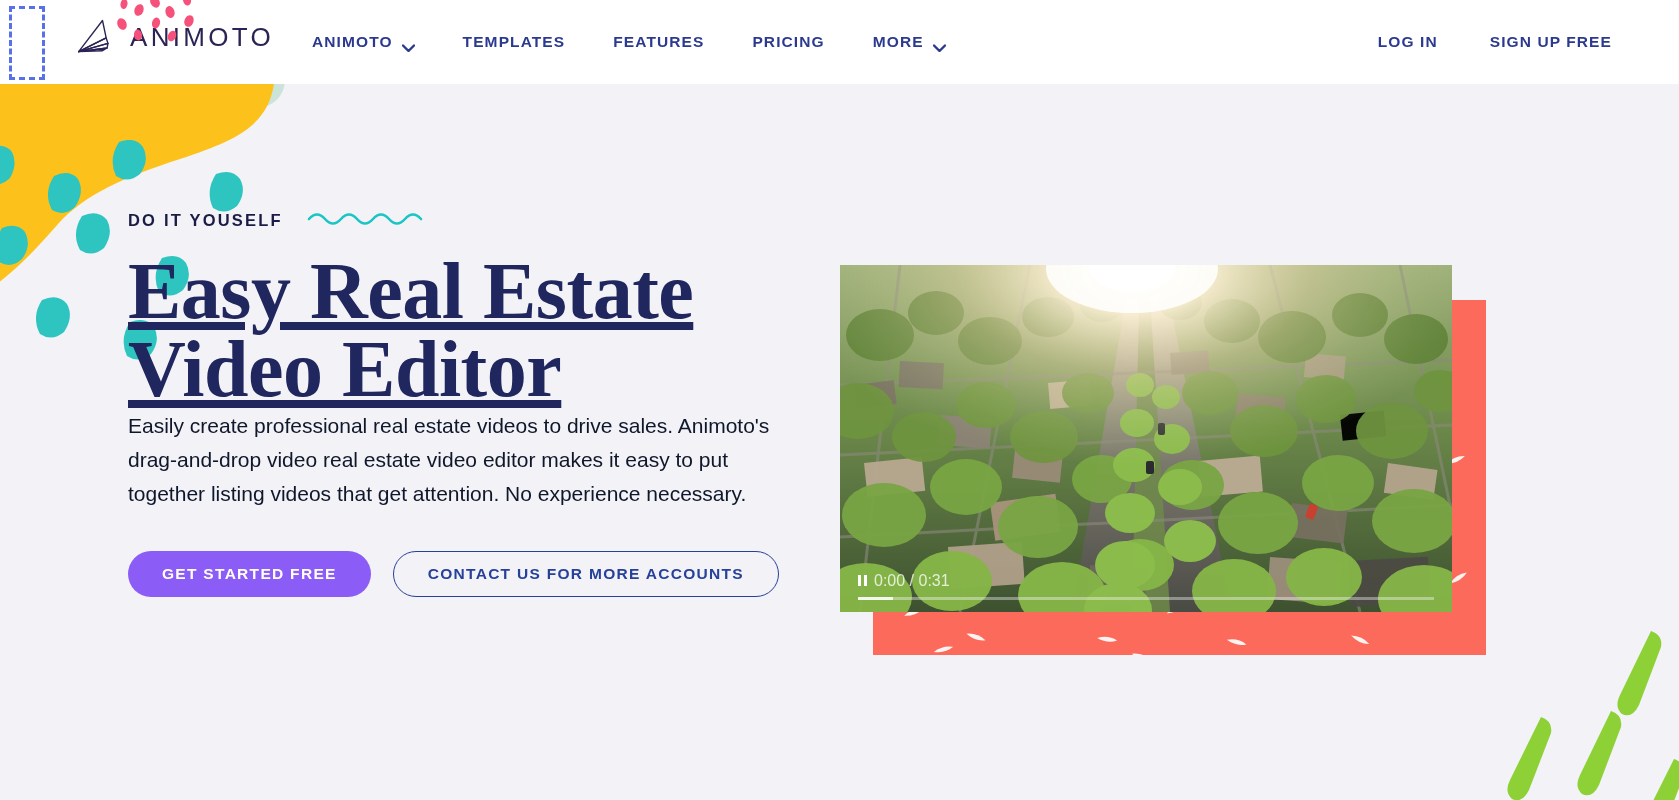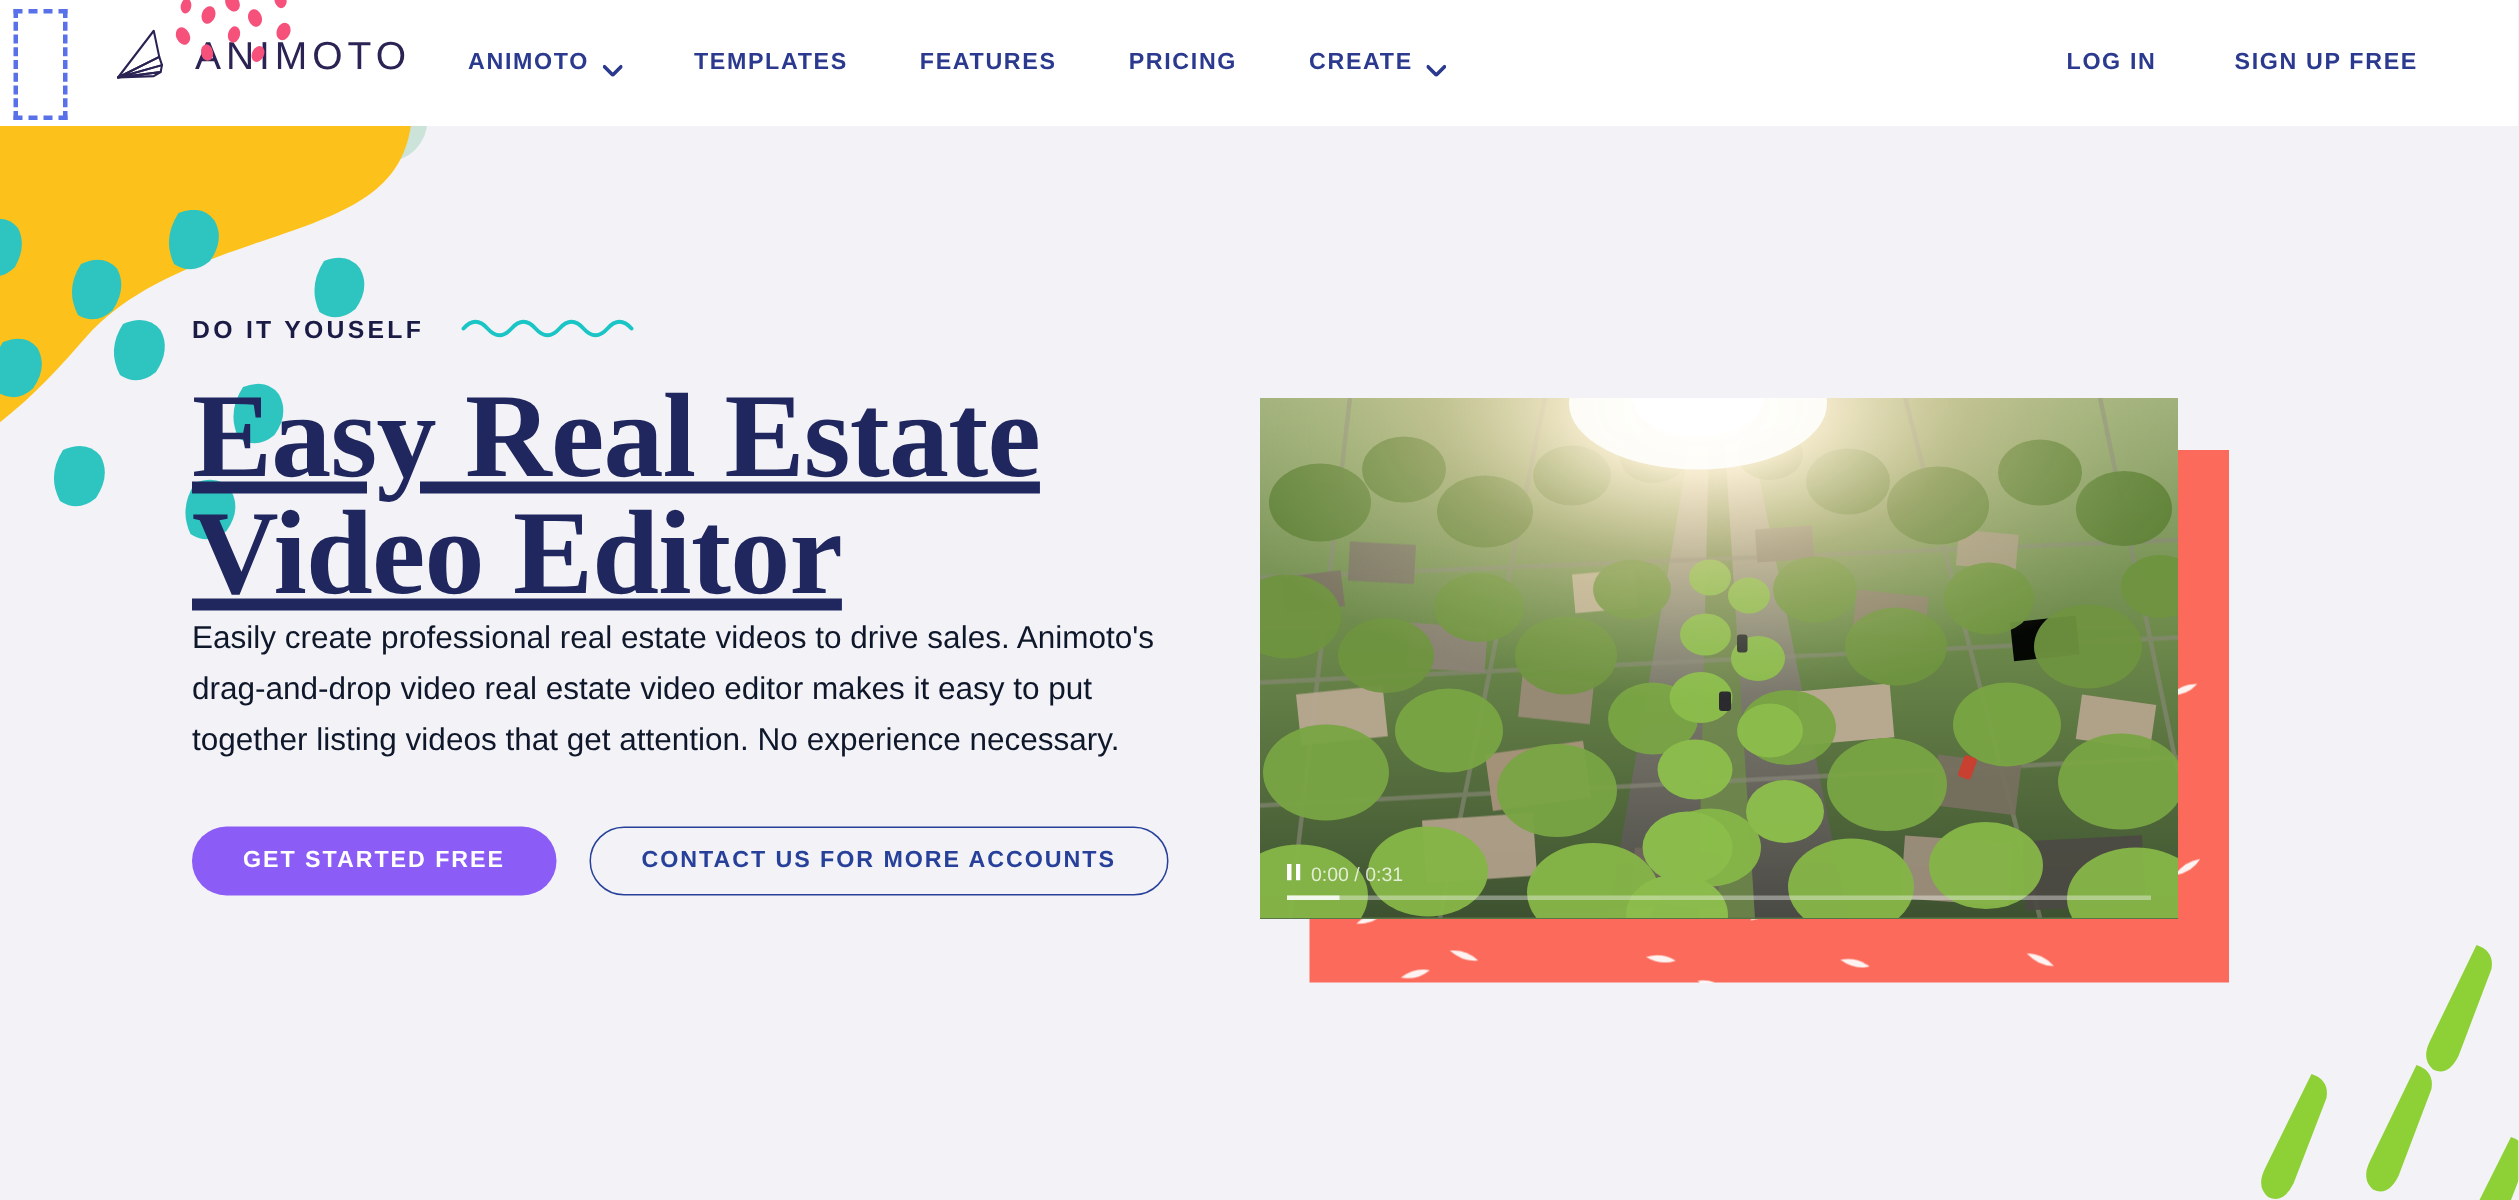--- a/index.html
+++ b/index.html
@@ -234,21 +234,21 @@
     position: absolute;
     left: 0; right: 0; bottom: 0;
     height: 46px;
     z-index: 3;
   }
   .vc-time {
     position: absolute;
     left: 18px;
     bottom: 22px;
     color: rgba(255,255,255,.78);
-    font-size: 13px;
+    font-size: 16px;
     font-family: "Liberation Sans", sans-serif;
     display: flex;
     align-items: flex-end;
     gap: 7px;
     white-space: nowrap;
   }
   .vc-bar {
     position: absolute;
     left: 18px; right: 18px;
     bottom: 12px;
@@ -344,21 +344,21 @@
   <a class="nav-link">
     <span>TEMPLATES</span>
   </a>
   <a class="nav-link">
     <span>FEATURES</span>
   </a>
   <a class="nav-link">
     <span>PRICING</span>
   </a>
   <a class="nav-link">
-    <span>CREATE</span>
+    <span>MORE</span>
     <span class="caret">
       <svg width="13" height="8" viewBox="0 0 13 8">
           <path d="M1 1.5 L6.5 7 L12 1.5" fill="none" stroke="#2b3a8f" stroke-width="2.4" stroke-linecap="round" stroke-linejoin="round"></path>
         </svg>
     </span>
   </a>
 </nav>
 
 <div class="nav-right">
   <a class="nav-link">LOG IN</a>

